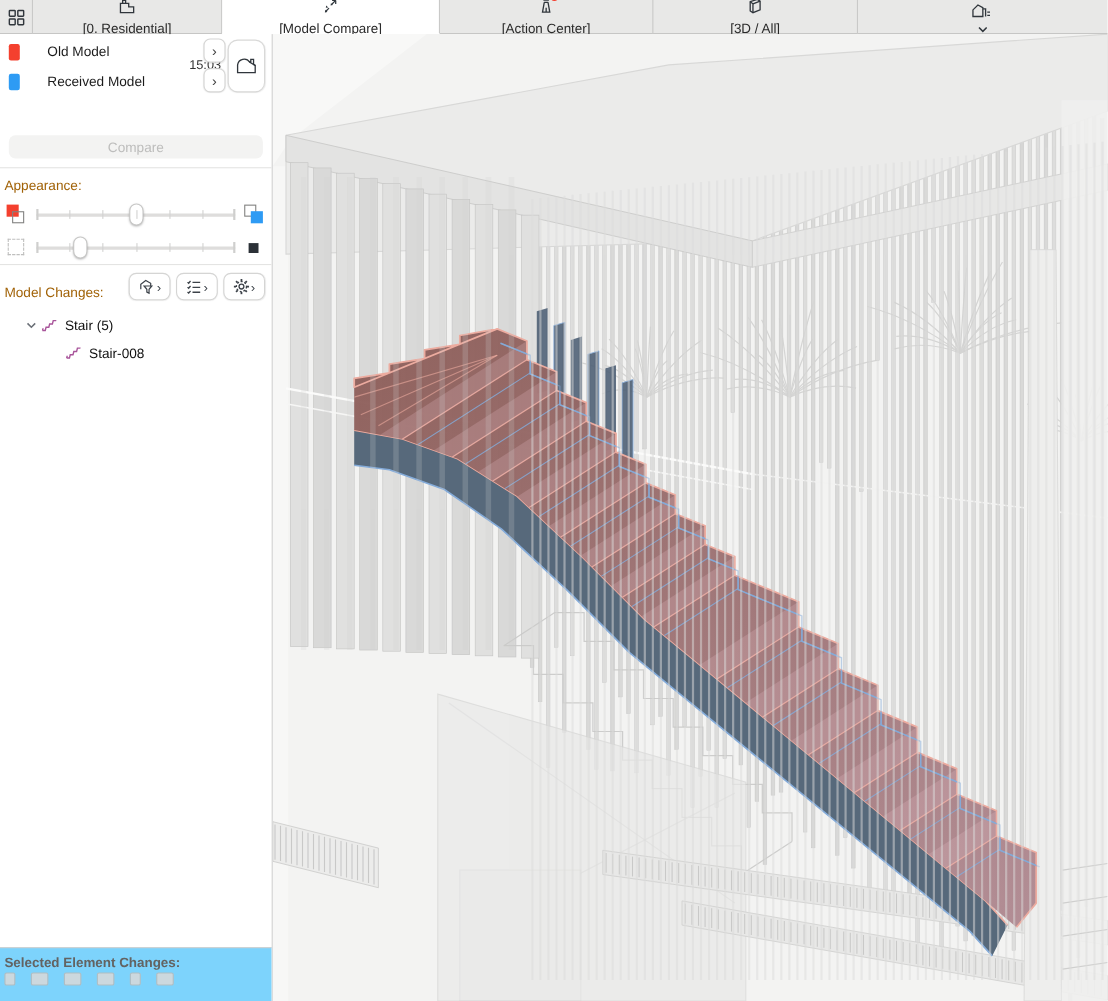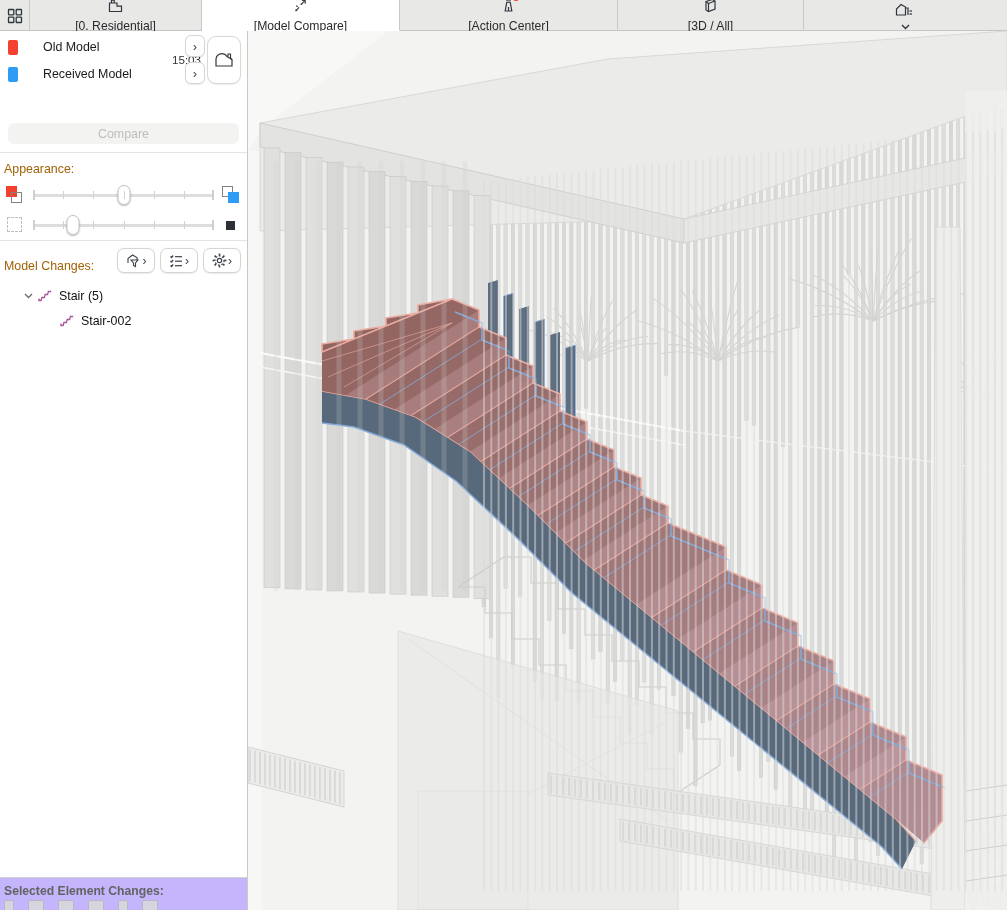--- a/index.html
+++ b/index.html
@@ -51,21 +51,21 @@
   .mc-header .section-label { padding:0; }
   .sp { flex:1; }
   .tool-btn { width:38px; height:25px; background:#fff; border:1px solid #d5d5d4; border-radius:7px;
               display:flex; align-items:center; justify-content:center; gap:1px;
               box-shadow:0 0.5px 1px rgba(0,0,0,.08); }
   .tool-btn .chev { font-size:12px; color:#3c4249; line-height:1; }
   .tree { padding-top:4px; }
   .tree-row { height:25px; display:flex; align-items:center; font-size:12.4px; color:#111; }
   .tree-row .exp { width:12px; display:flex; justify-content:center; }
   .tree-row .ticn { display:flex; align-items:center; margin:0 6px 0 4px; }
-  .bottom-strip { position:absolute; left:0; bottom:0; width:247px; height:33px; background:#c4b5fd;
+  .bottom-strip { position:absolute; left:0; bottom:0; width:247px; height:49px; background:#7dd3fc;
                   border-top:1px solid #d2d2d1; overflow:hidden; }
   .bottom-strip .lbl { font-size:12.2px; font-weight:bold; color:#636362; padding:6px 6px 2px 4px; }
   .stub-row { display:flex; gap:14px; padding-left:4px; align-items:flex-start; }
   .stub { width:16px; height:12px; border:1.5px solid #b9b9b8; background:#dadad9; border-radius:2px; opacity:.85; }
   .stub.sm { width:10px; }
 
   
   .viewport { position:absolute; left:248px; top:31px; width:759px; height:879px; background:#f3f3f2; }
 </style>
 </head>
@@ -103,21 +103,21 @@
           <line x1="13" y1="2.5" x2="9" y2="6.5"></line>
             <polygon points="8,7.5 10.3,7.1 8.4,5.2" stroke="none"></polygon>
           <line x1="3" y1="13.5" x2="6.5" y2="10"></line>
             <polygon points="2.2,13.9 4.6,13.6 2.6,11.6" stroke="none" transform="translate(1.2,-4.2)"></polygon>
           <polygon points="2.5,14.2 5,13.8 2.9,11.7" stroke="none"></polygon>
         </svg>
       </span>
       <span>[Model Compare]</span>
     </div>
 
-    <div class="tab" style="width:218px">
+    <div class="tab" style="width:194px">
       <span class="ticon" style="position:relative">
         <svg width="15" height="15" viewBox="0 0 15 15" fill="none" stroke="#30363c" stroke-width="1.2">
           <line x1="5" y1="2" x2="10" y2="2"></line>
             <line x1="5.6" y1="4.2" x2="9.4" y2="4.2"></line>
           <path d="M5.8,4.2 L4.2,13 H10.8 L9.2,4.2"></path>
             <line x1="7.5" y1="9" x2="7.5" y2="13"></line>
         </svg>
         <span class="reddot" style="right:-3px; top:-3px"></span>
       </span>
       <span>[Action Center]</span>
@@ -286,21 +286,21 @@
       </div>
       <div class="tree-row" style="padding-left:56px">
         <span class="ticn">
           <svg width="15" height="13" viewBox="0 0 15 13" fill="none" stroke="#a8549a" stroke-width="1.3">
             <g transform="skewX(-14)">
                 <path d="M3.5,11.5 H6 V8.5 H8.5 V5.5 H11 V2.5 H13.8"></path>
                 <path d="M3.5,11.5 L3.5,9.5"></path>
               </g>
           </svg>
         </span>
-        <span>Stair-002</span>
+        <span>Stair-008</span>
       </div>
     </div>
 
     <div class="bottom-strip">
       <div class="lbl">Selected Element Changes:</div>
       <div class="stub-row">
         <span class="stub sm"></span>
           <span class="stub"></span>
           <span class="stub"></span>
           <span class="stub"></span>

